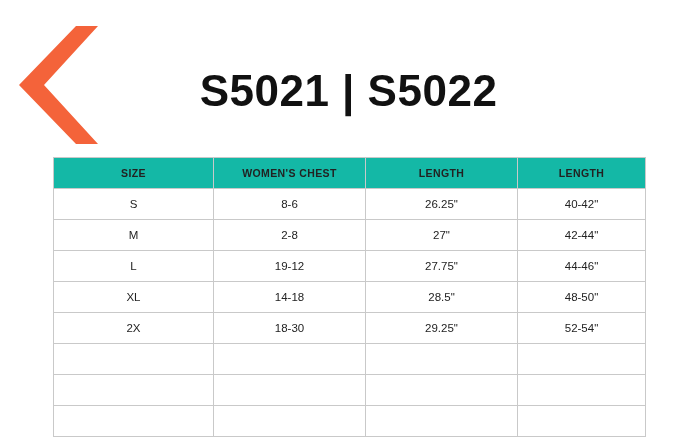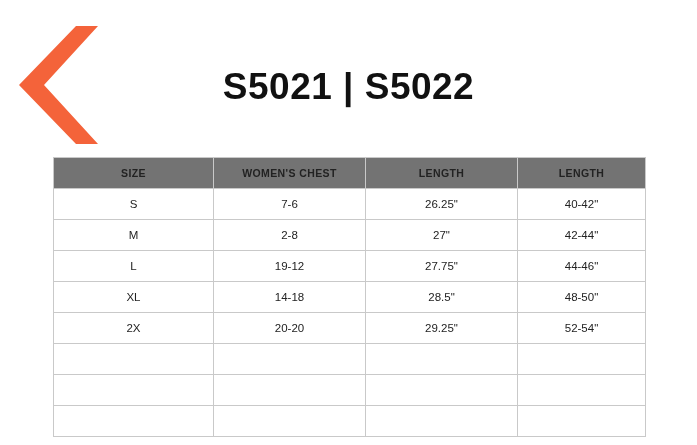--- a/index.html
+++ b/index.html
@@ -26,21 +26,21 @@
   }
   .logo svg { display: block; }
 
   
   .title {
     position: absolute;
     left: 0;
     right: 0;
     top: 66px;
     text-align: center;
-    font-size: 37px;
+    font-size: 44px;
     font-weight: bold;
     letter-spacing: 0.5px;
     color: #111111;
     font-family: "Liberation Sans", sans-serif;
   }
 
   
   .table-wrap {
     position: absolute;
     left: 53px;
@@ -59,21 +59,21 @@
     text-align: center;
     vertical-align: middle;
     font-size: 11px;
     color: #222222;
     padding: 0;
   }
   table.size-table thead th {
     font-weight: bold;
     letter-spacing: 0.4px;
     font-size: 10.5px;
-    background: #737373;
+    background: #14b8a6;
   }
   table.size-table tbody td {
     font-weight: normal;
     font-size: 11.5px;
   }
   table.size-table tbody td.first-col {
     font-weight: normal;
   }
   .col-1 { width: 160px; }
   .col-2 { width: 152px; }
@@ -104,21 +104,21 @@
       <tr>
         <th>SIZE</th>
         <th>WOMEN'S CHEST</th>
         <th>LENGTH</th>
         <th>LENGTH</th>
       </tr>
     </thead>
     <tbody>
       <tr>
         <td class="first-col">S</td>
-        <td>7-6</td>
+        <td>8-6</td>
         <td>26.25"</td>
         <td>40-42"</td>
       </tr>
       <tr>
         <td class="first-col">M</td>
         <td>2-8</td>
         <td>27"</td>
         <td>42-44"</td>
       </tr>
       <tr>
@@ -128,21 +128,21 @@
         <td>44-46"</td>
       </tr>
       <tr>
         <td class="first-col">XL</td>
         <td>14-18</td>
         <td>28.5"</td>
         <td>48-50"</td>
       </tr>
       <tr>
         <td class="first-col">2X</td>
-        <td>20-20</td>
+        <td>18-30</td>
         <td>29.25"</td>
         <td>52-54"</td>
       </tr>
       <tr class="empty-row">
         <td class="first-col"></td>
         <td></td>
         <td></td>
         <td></td>
       </tr>
       <tr class="empty-row">

